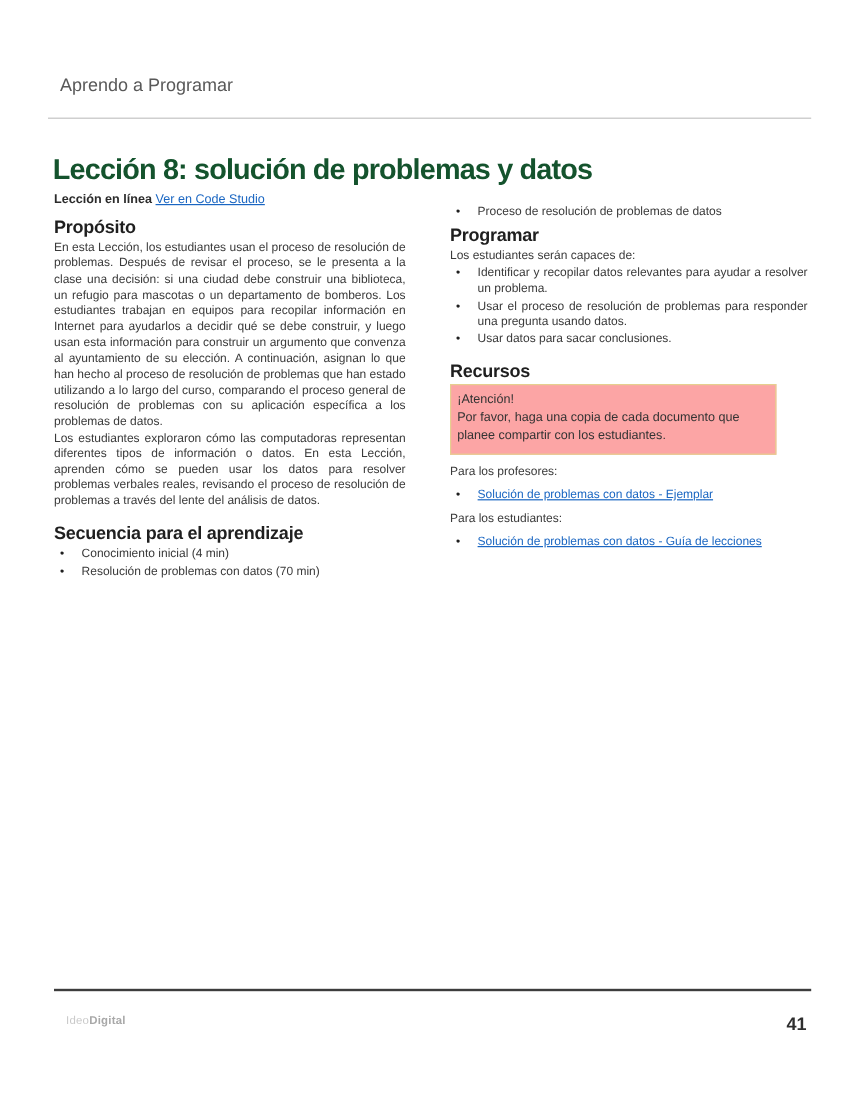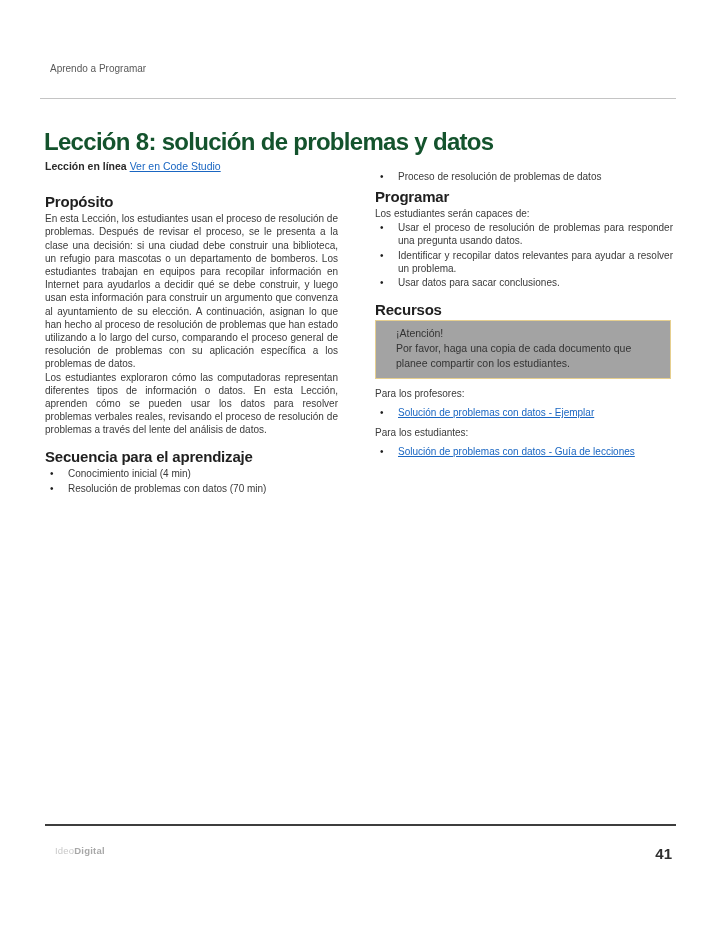--- a/index.html
+++ b/index.html
@@ -8,21 +8,21 @@
   .page {
     position: relative;
     width: 720px;
     height: 932px;
     background: #ffffff;
     overflow: hidden;
   }
   .header-brand {
     position: absolute;
     left: 50px; top: 63px;
-    font-size: 10px;
+    font-size: 15px;
     color: #595959;
   }
   .header-rule {
     position: absolute;
     left: 40px; top: 98px;
     width: 636px; height: 1px;
     background: #c4c4c4;
   }
   .doc-title {
     position: absolute;
@@ -39,21 +39,21 @@
     font-size: 10.5px;
     color: #2b2b2b;
   }
   .lesson-line .lbl { font-weight: 700; }
   a.doc-link {
     color: #1a66c2;
     text-decoration: underline;
     cursor: pointer;
   }
   .col { position: absolute; font-size: 10px; line-height: 13.2px; }
-  .col-left  { left: 45px;  top: 195px; width: 293px; }
+  .col-left  { left: 45px;  top: 183px; width: 293px; }
   .col-right { left: 375px; top: 170px; width: 298px; }
   h2.sec {
     font-size: 15px;
     font-weight: 700;
     color: #1f1f1f;
     letter-spacing: -0.2px;
     margin-bottom: 4px;
   }
   .col p.body { text-align: justify; color: #3a3a3a; }
   ul.blist { list-style: none; }
@@ -67,23 +67,23 @@
     position: absolute;
     left: 5px; top: 0;
     color: #1f1f1f;
   }
   ul.blist.just li { text-align: justify; }
   ul.blist li.link-item { margin: 6px 0 7px 0; }
   .mt-sec { margin-top: 13px; }
   .mt-small { margin-top: 7px; }
   .attention-box {
     border: 1px solid #e6cf8f;
-    background: #a3a3a3;
-    width: 296px;
-    padding: 5px 9px 7px 20px;
+    background: #fca5a5;
+    width: 272px;
+    padding: 5px 9px 7px 5px;
     font-size: 10.5px;
     line-height: 15px;
     color: #333333;
     margin: 3px 0 8px 0;
   }
   .plain-label { margin: 4px 0 2px 0; color: #3a3a3a; }
   .footer-rule {
     position: absolute;
     left: 45px; top: 824px;
     width: 631px; height: 2px;
@@ -133,22 +133,22 @@
   </div>
 
   <div class="col col-right">
     <ul class="blist">
       <li>Proceso de resolución de problemas de datos</li>
     </ul>
 
     <h2 class="sec mt-small">Programar</h2>
     <p>Los estudiantes serán capaces de:</p>
     <ul class="blist just">
+      <li>Identificar y recopilar datos relevantes para ayudar a resolver un problema.</li>
       <li>Usar el proceso de resolución de problemas para responder una pregunta usando datos.</li>
-      <li>Identificar y recopilar datos relevantes para ayudar a resolver un problema.</li>
       <li>Usar datos para sacar conclusiones.</li>
     </ul>
 
     <h2 class="sec mt-sec">Recursos</h2>
     <div class="attention-box">
       <div>¡Atención!</div>
       <div>Por favor, haga una copia de cada documento que planee compartir con los estudiantes.</div>
     </div>
 
     <p class="plain-label">Para los profesores:</p>

